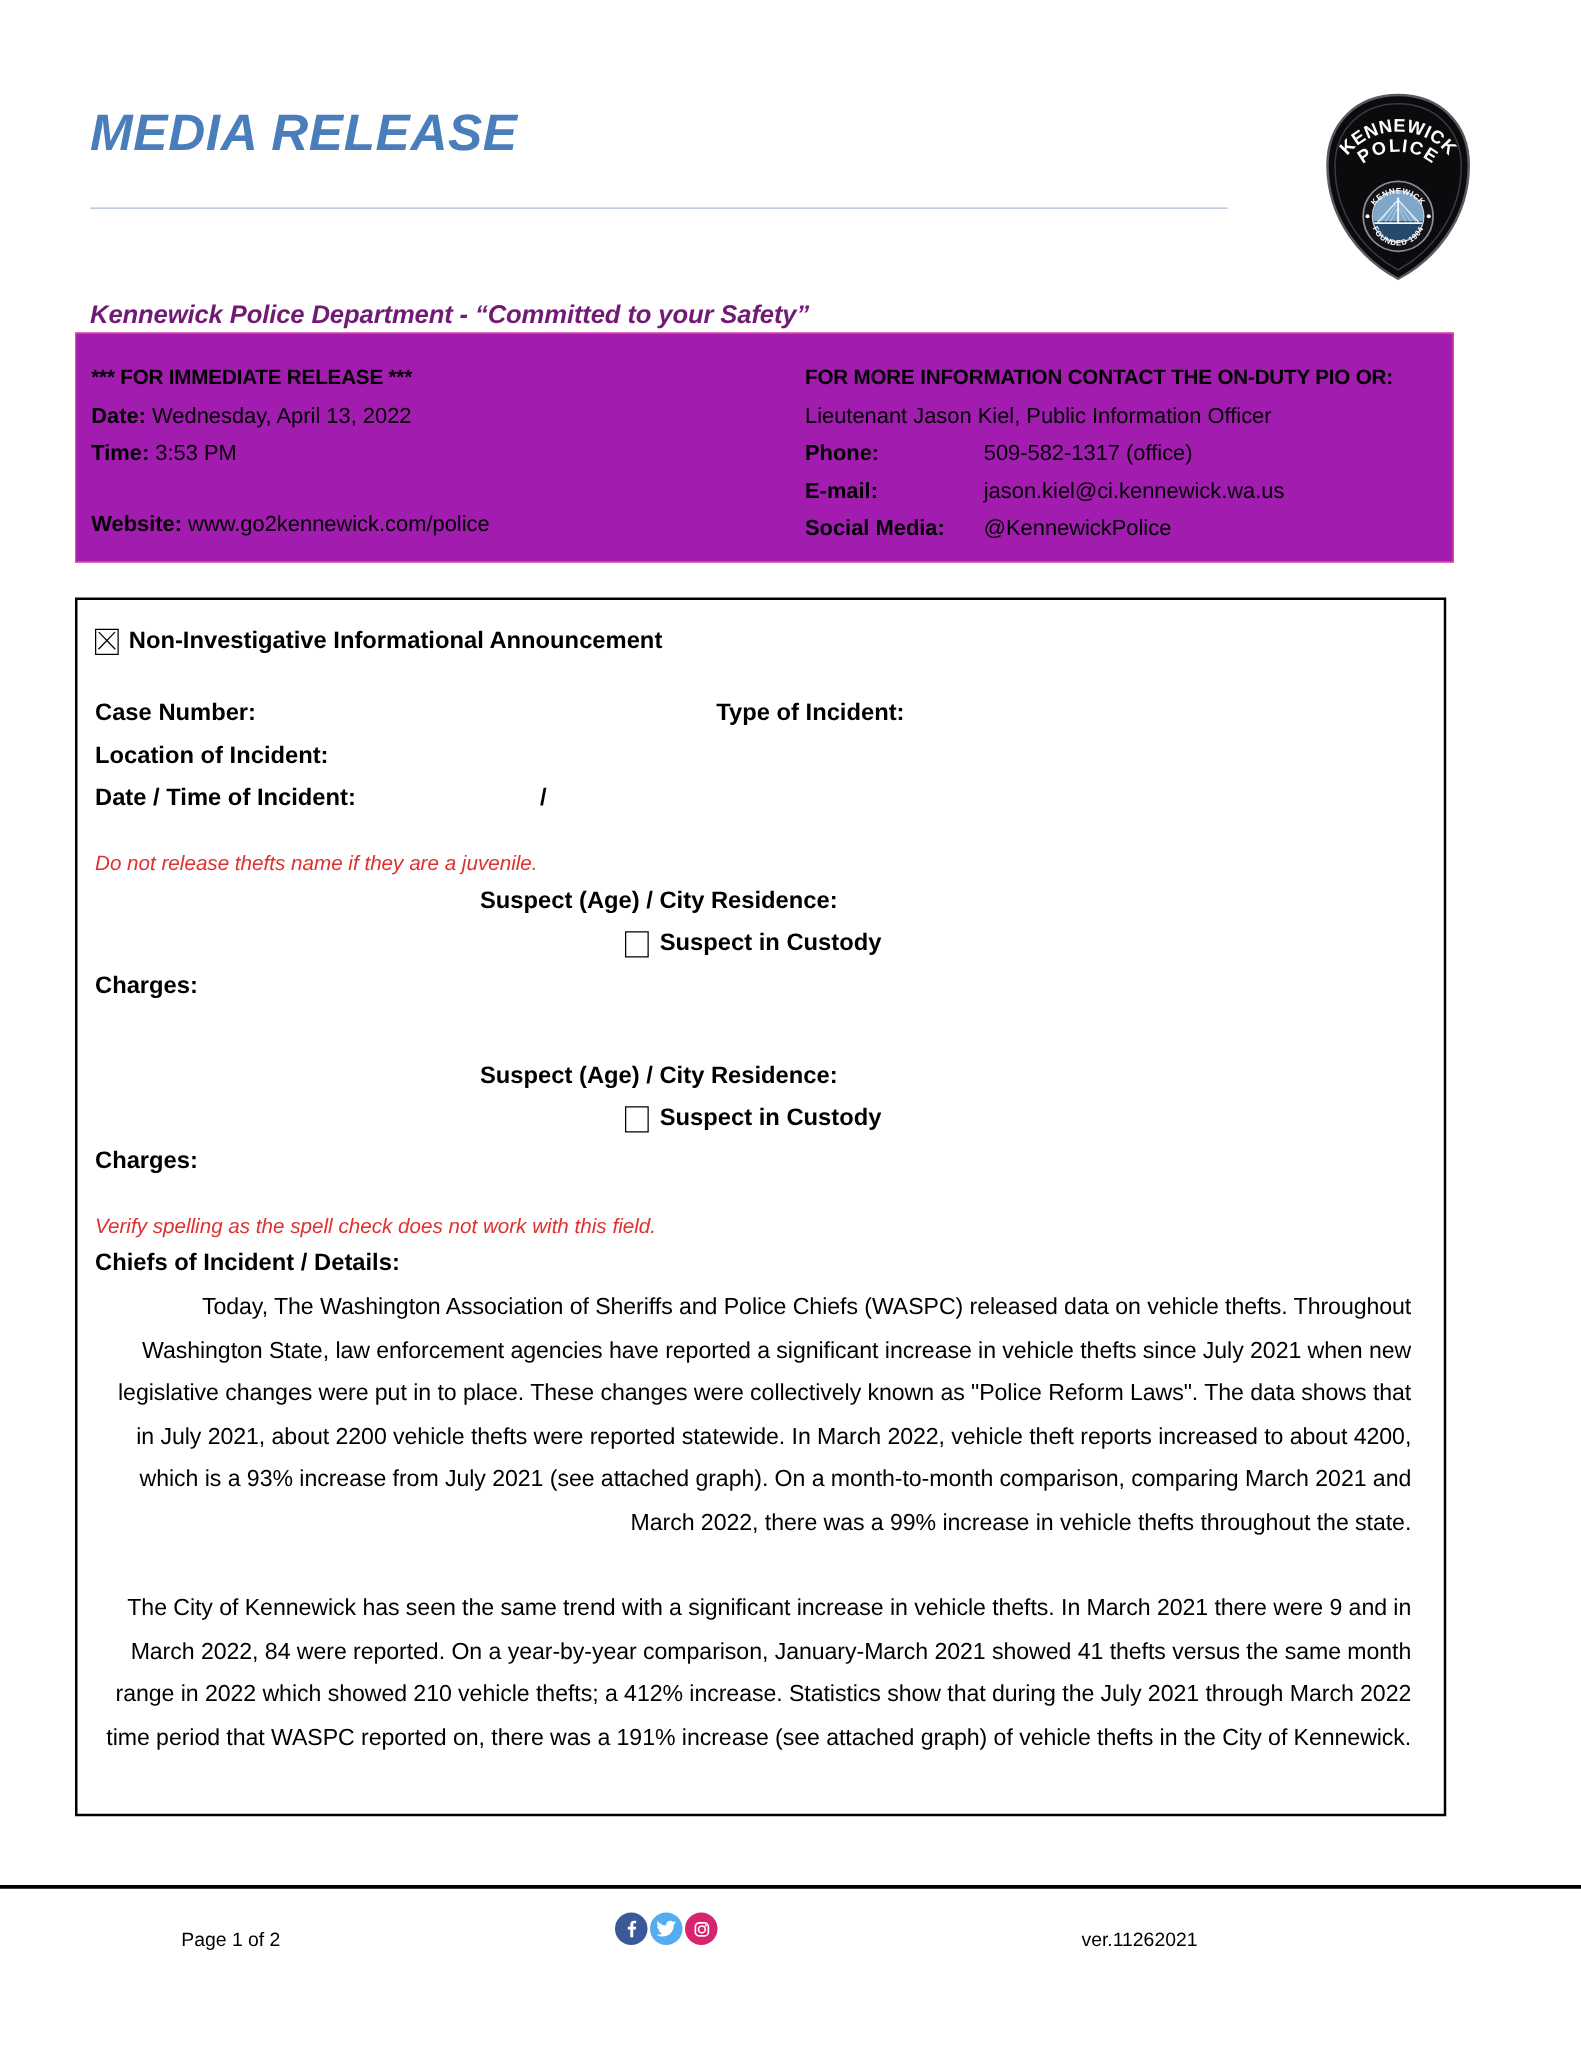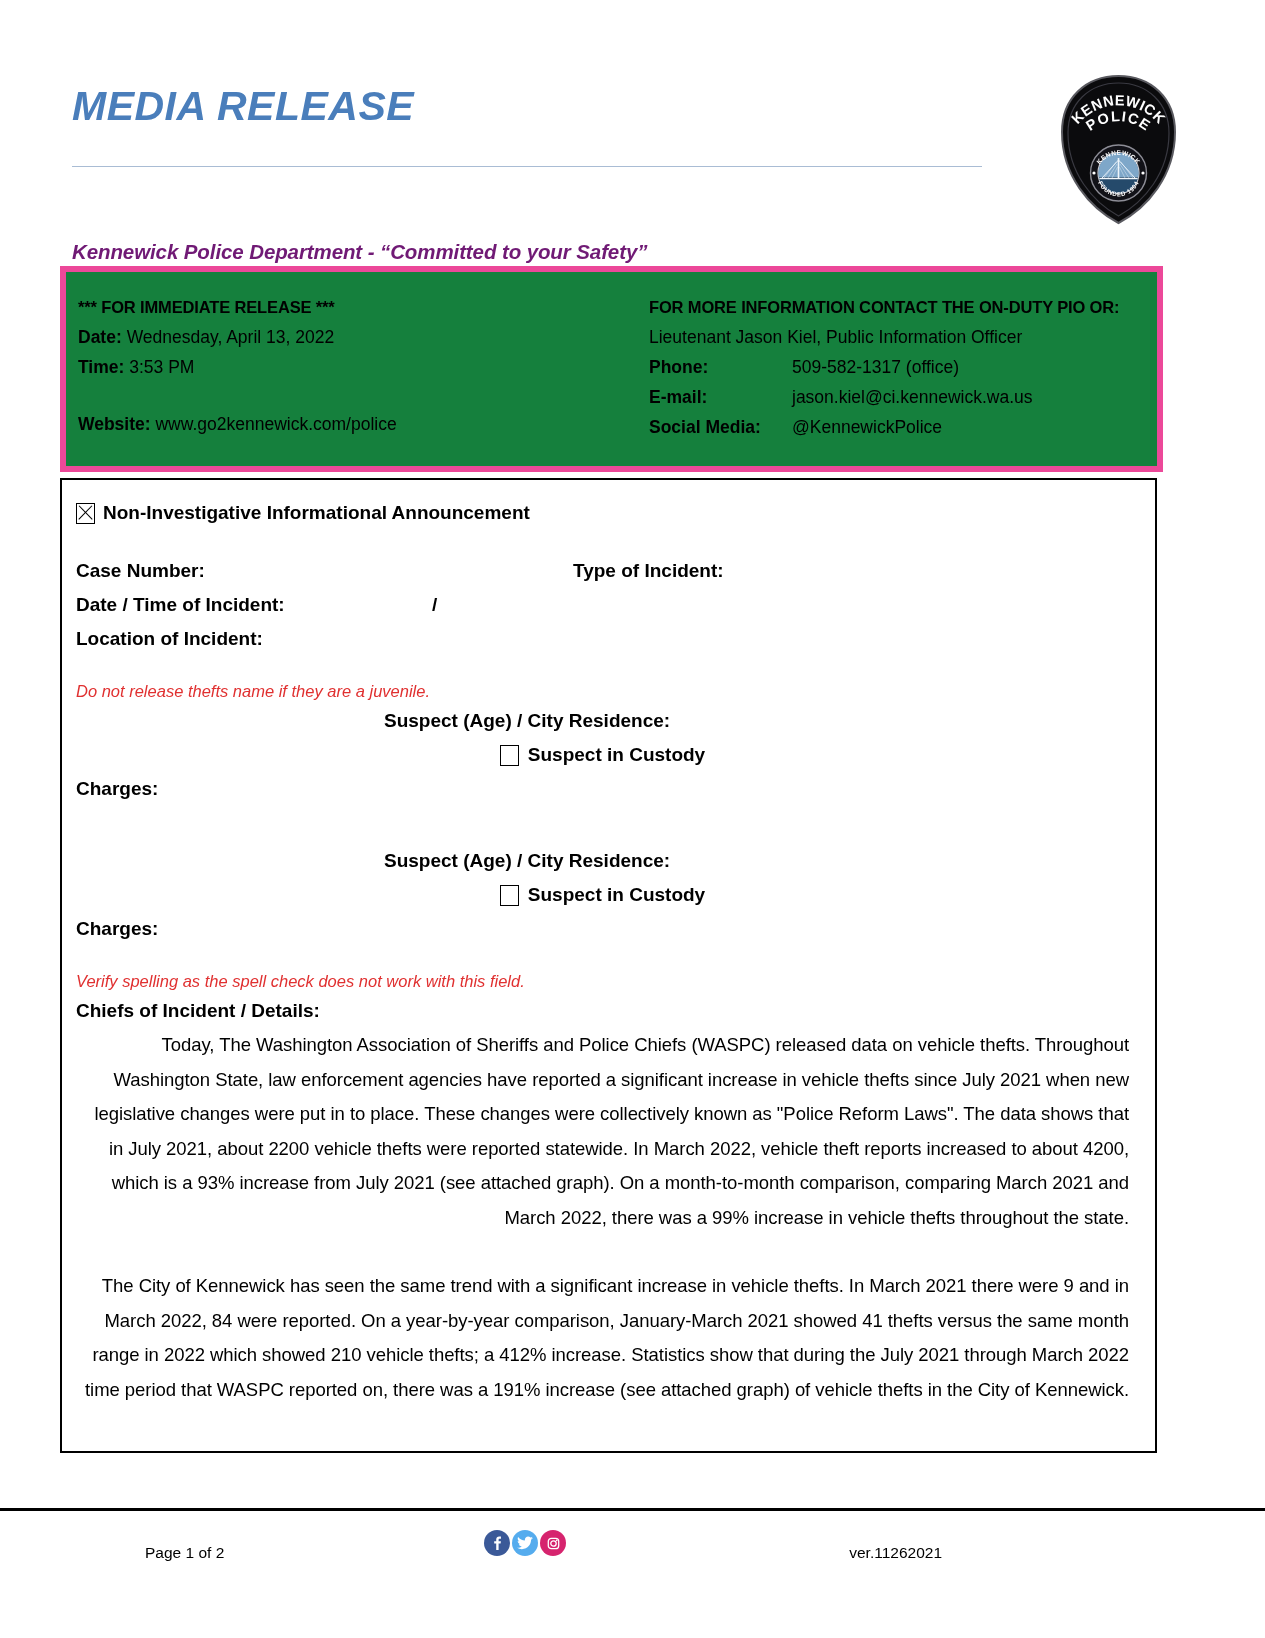--- a/index.html
+++ b/index.html
@@ -70,23 +70,23 @@
     width: 125px;
     height: 155px;
   }
 
   
   .info-box {
     position: absolute;
     left: 60px;
     top: 266px;
     width: 1103px;
-    height: 206px;
-    background: #15803d;
-    border: 6px solid #ec4899;
+    height: 184px;
+    background: #a21caf;
+    border: 1px solid #ec4899;
     box-sizing: border-box;
   }
   .info-left {
     position: absolute;
     left: 12px;
     top: 20px;
     width: 540px;
     font-size: 17.5px;
     line-height: 30px;
   }
@@ -222,20 +222,21 @@
     width: 1265px;
     height: 3px;
     background: #000;
   }
   .footer {
     position: absolute;
     left: 0;
     top: 1508px;
     width: 1050px;
     height: 90px;
+    padding-left: 16px;
   }
   .page-num {
     position: absolute;
     left: 145px;
     top: 36px;
     font-size: 15.5px;
   }
   .ver {
     position: absolute;
     right: 108px;
@@ -358,25 +359,25 @@
     <div class="chk-row">
       <span class="checkbox checked"></span>
       <span>Non-Investigative Informational Announcement</span>
     </div>
 
     <div class="field-line">
       <span>Case Number:</span>
       <span class="right-field">Type of Incident:</span>
     </div>
     <div class="field-line">
+      <span>Location of Incident:</span>
+    </div>
+    <div class="field-line">
       <span>Date / Time of Incident:</span>
       <span class="slash">/</span>
-    </div>
-    <div class="field-line">
-      <span>Location of Incident:</span>
     </div>
 
     <div class="redline">Do not release thefts name if they are a juvenile.</div>
 
     <div class="suspect-row">
       <span class="label">Suspect (Age) / City Residence:</span>
       <span class="cust">
         <span class="checkbox"></span>
         <span>Suspect in Custody</span>
       </span>

